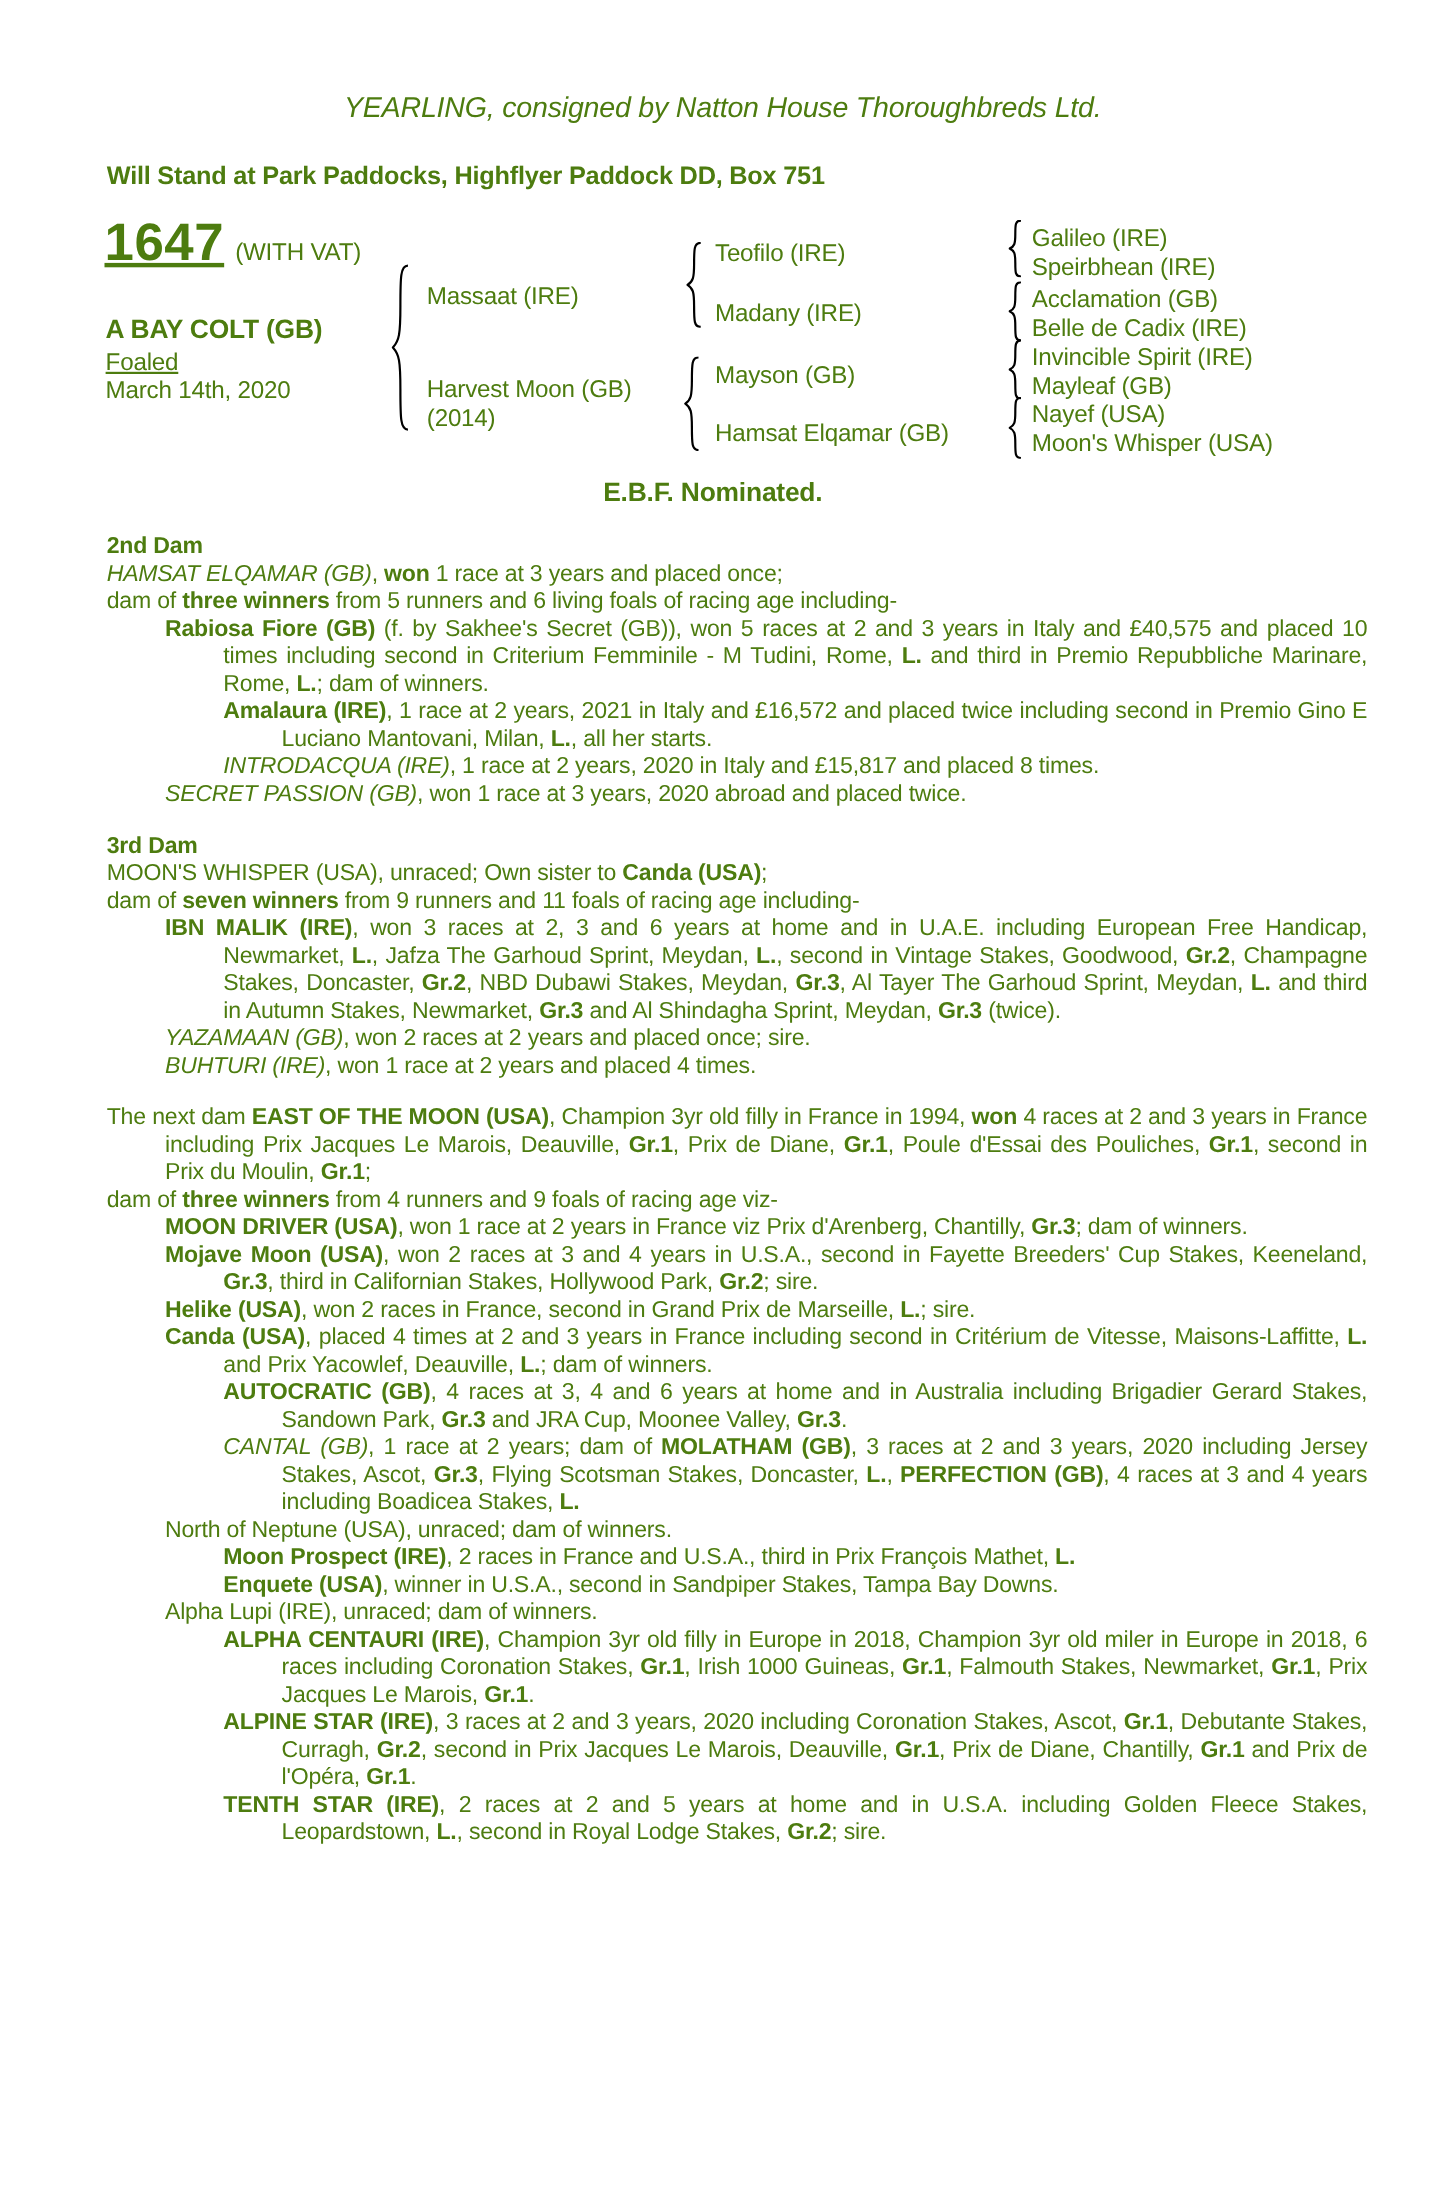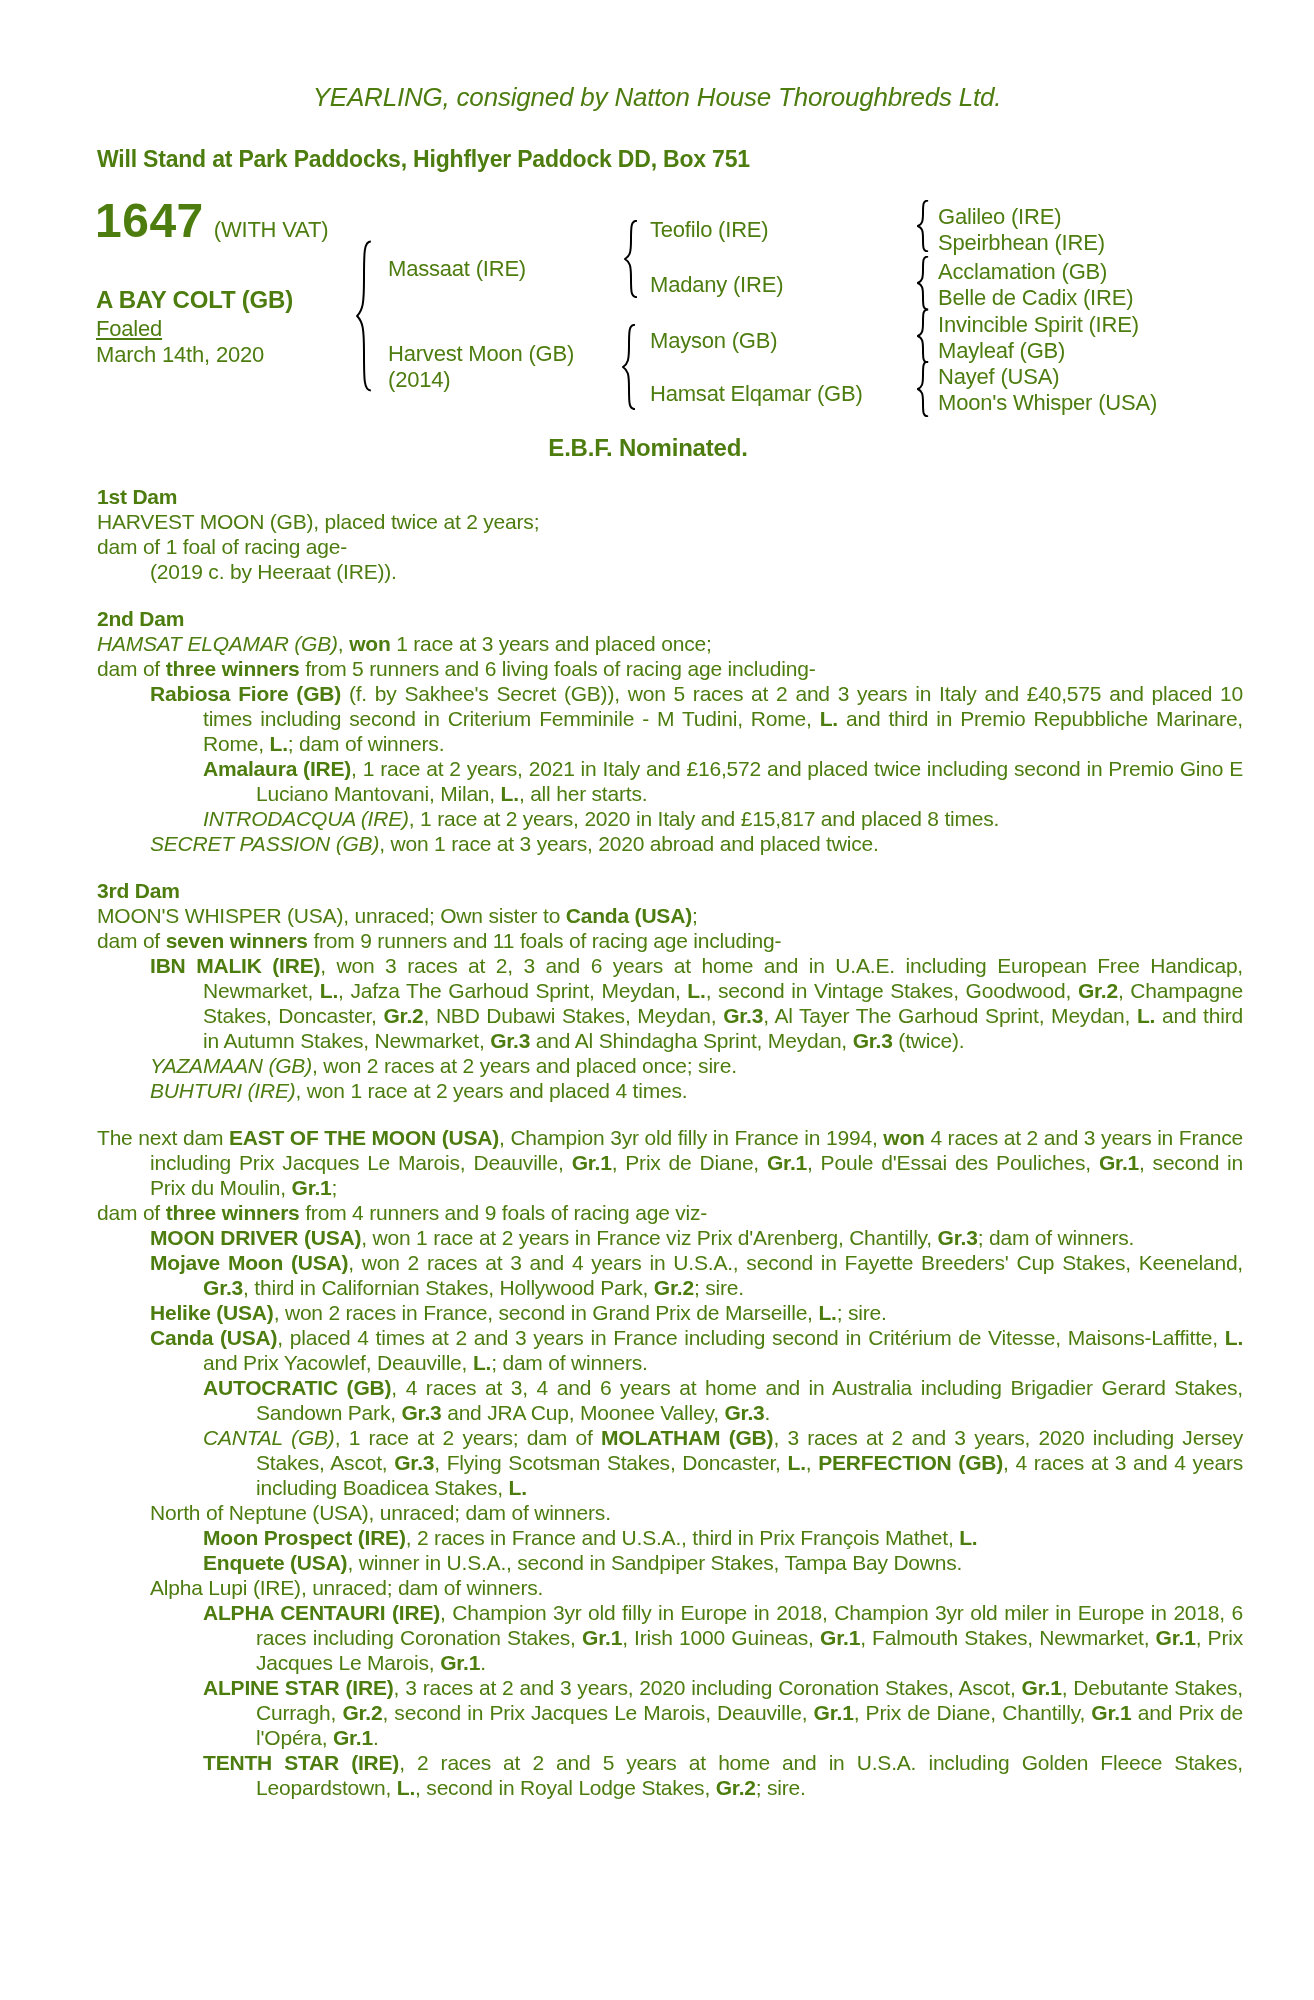--- a/index.html
+++ b/index.html
@@ -22,21 +22,21 @@
     font-size:26px;
     white-space:nowrap;
   }
   .stand {
     top:146px; left:97px;
     font-weight:bold;
     font-size:23px;
     white-space:nowrap;
   }
   .lot { top:193px; left:95px; display:flex; align-items:baseline; }
-  .lot-num { font-weight:bold; font-size:48px; letter-spacing:0.5px; }
+  .lot-num { font-weight:bold; font-size:48px; letter-spacing:0.5px;text-decoration:underline; }
   .vat { font-size:22px; margin-left:10px; }
   .colt  { top:286px; left:96px; font-weight:bold; font-size:24px; white-space:nowrap; }
   .plain22 { font-size:22px; white-space:nowrap; }
   .foaled { top:316px; left:96px;text-decoration:underline; }
   .fdate  { top:342px; left:96px; }
 
   .pname { position:absolute; font-size:22px; white-space:nowrap; }
   .brace { position:absolute; }
   .brace path { fill:none; stroke:#000; stroke-width:2; }
 
@@ -115,26 +115,20 @@
   <div class="pname" style="left:938px;top:285px">Belle de Cadix (IRE)</div>
   <div class="pname" style="left:938px;top:312px">Invincible Spirit (IRE)</div>
   <div class="pname" style="left:938px;top:338px">Mayleaf (GB)</div>
   <div class="pname" style="left:938px;top:364px">Nayef (USA)</div>
   <div class="pname" style="left:938px;top:390px">Moon's Whisper (USA)</div>
 
   <div class="abs ebf">E.B.F. Nominated.</div>
 
   <div class="body-text">
 
-    <div class="sec">
-      <p class="h">1st Dam</p>
-      <p class="lvl0"><span>HARVEST MOON (GB), placed twice at 2 years;</span></p>
-      <p class="lvl0"><span>dam of 1 foal of racing age-</span></p>
-      <p class="lvl1"><span>(2019 c. by Heeraat (IRE)).</span></p>
-    </div>
 
     <div class="sec">
       <p class="h">2nd Dam</p>
       <p class="lvl0"><span class="r-i">HAMSAT ELQAMAR (GB)</span><span>, </span><span class="r-b">won</span><span> 1 race at 3 years and placed once;</span></p>
       <p class="lvl0"><span>dam of </span><span class="r-b">three winners</span><span> from 5 runners and 6 living foals of racing age including-</span></p>
       <p class="lvl1"><span class="r-b">Rabiosa Fiore (GB)</span><span> (f. by Sakhee's Secret (GB)), won 5 races at 2 and 3 years in Italy and £40,575 and placed 10 times including second in Criterium Femminile - M Tudini, Rome, </span><span class="r-b">L.</span><span> and third in Premio Repubbliche Marinare, Rome, </span><span class="r-b">L.</span><span>; dam of winners.</span></p>
       <p class="lvl2"><span class="r-b">Amalaura (IRE)</span><span>, 1 race at 2 years, 2021 in Italy and £16,572 and placed twice including second in Premio Gino E Luciano Mantovani, Milan, </span><span class="r-b">L.</span><span>, all her starts.</span></p>
       <p class="lvl2"><span class="r-i">INTRODACQUA (IRE)</span><span>, 1 race at 2 years, 2020 in Italy and £15,817 and placed 8 times.</span></p>
       <p class="lvl1"><span class="r-i">SECRET PASSION (GB)</span><span>, won 1 race at 3 years, 2020 abroad and placed twice.</span></p>
     </div>

